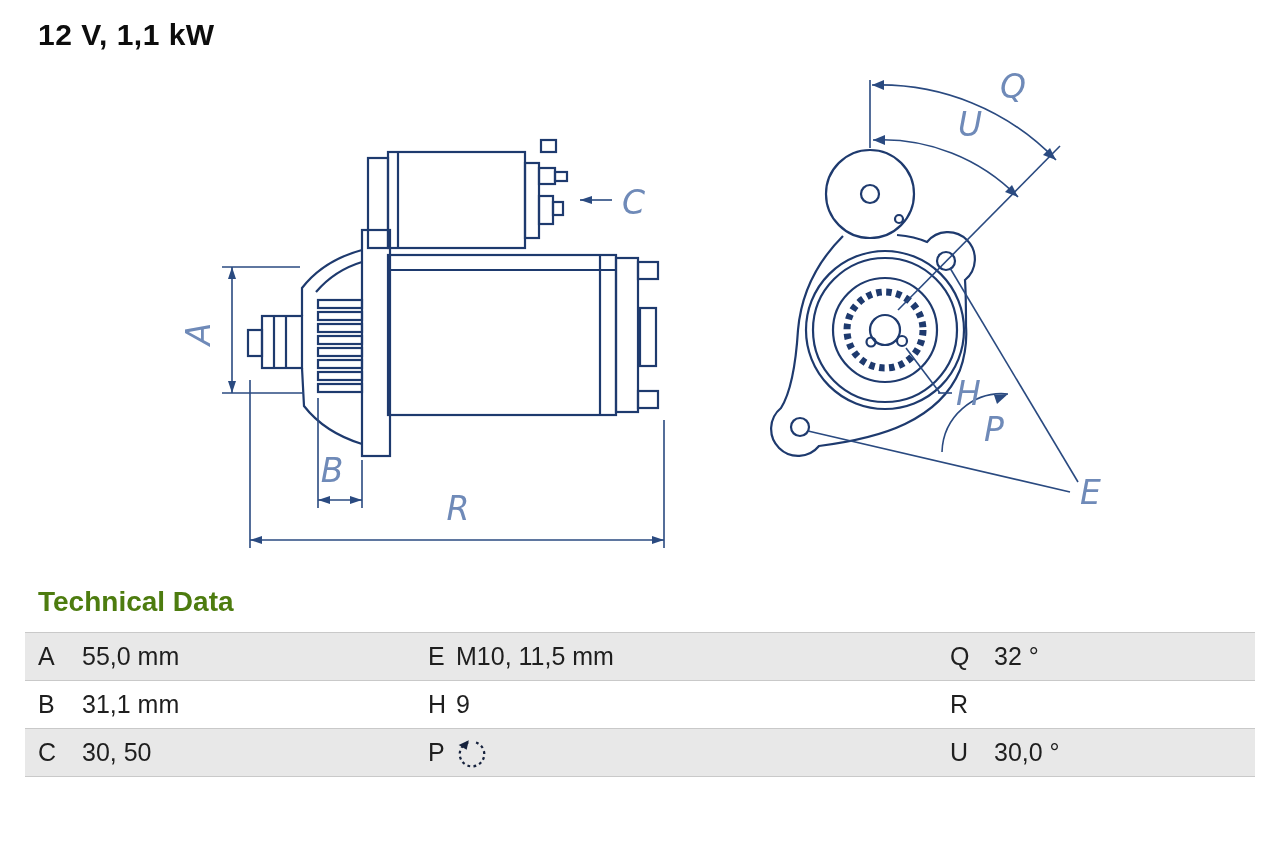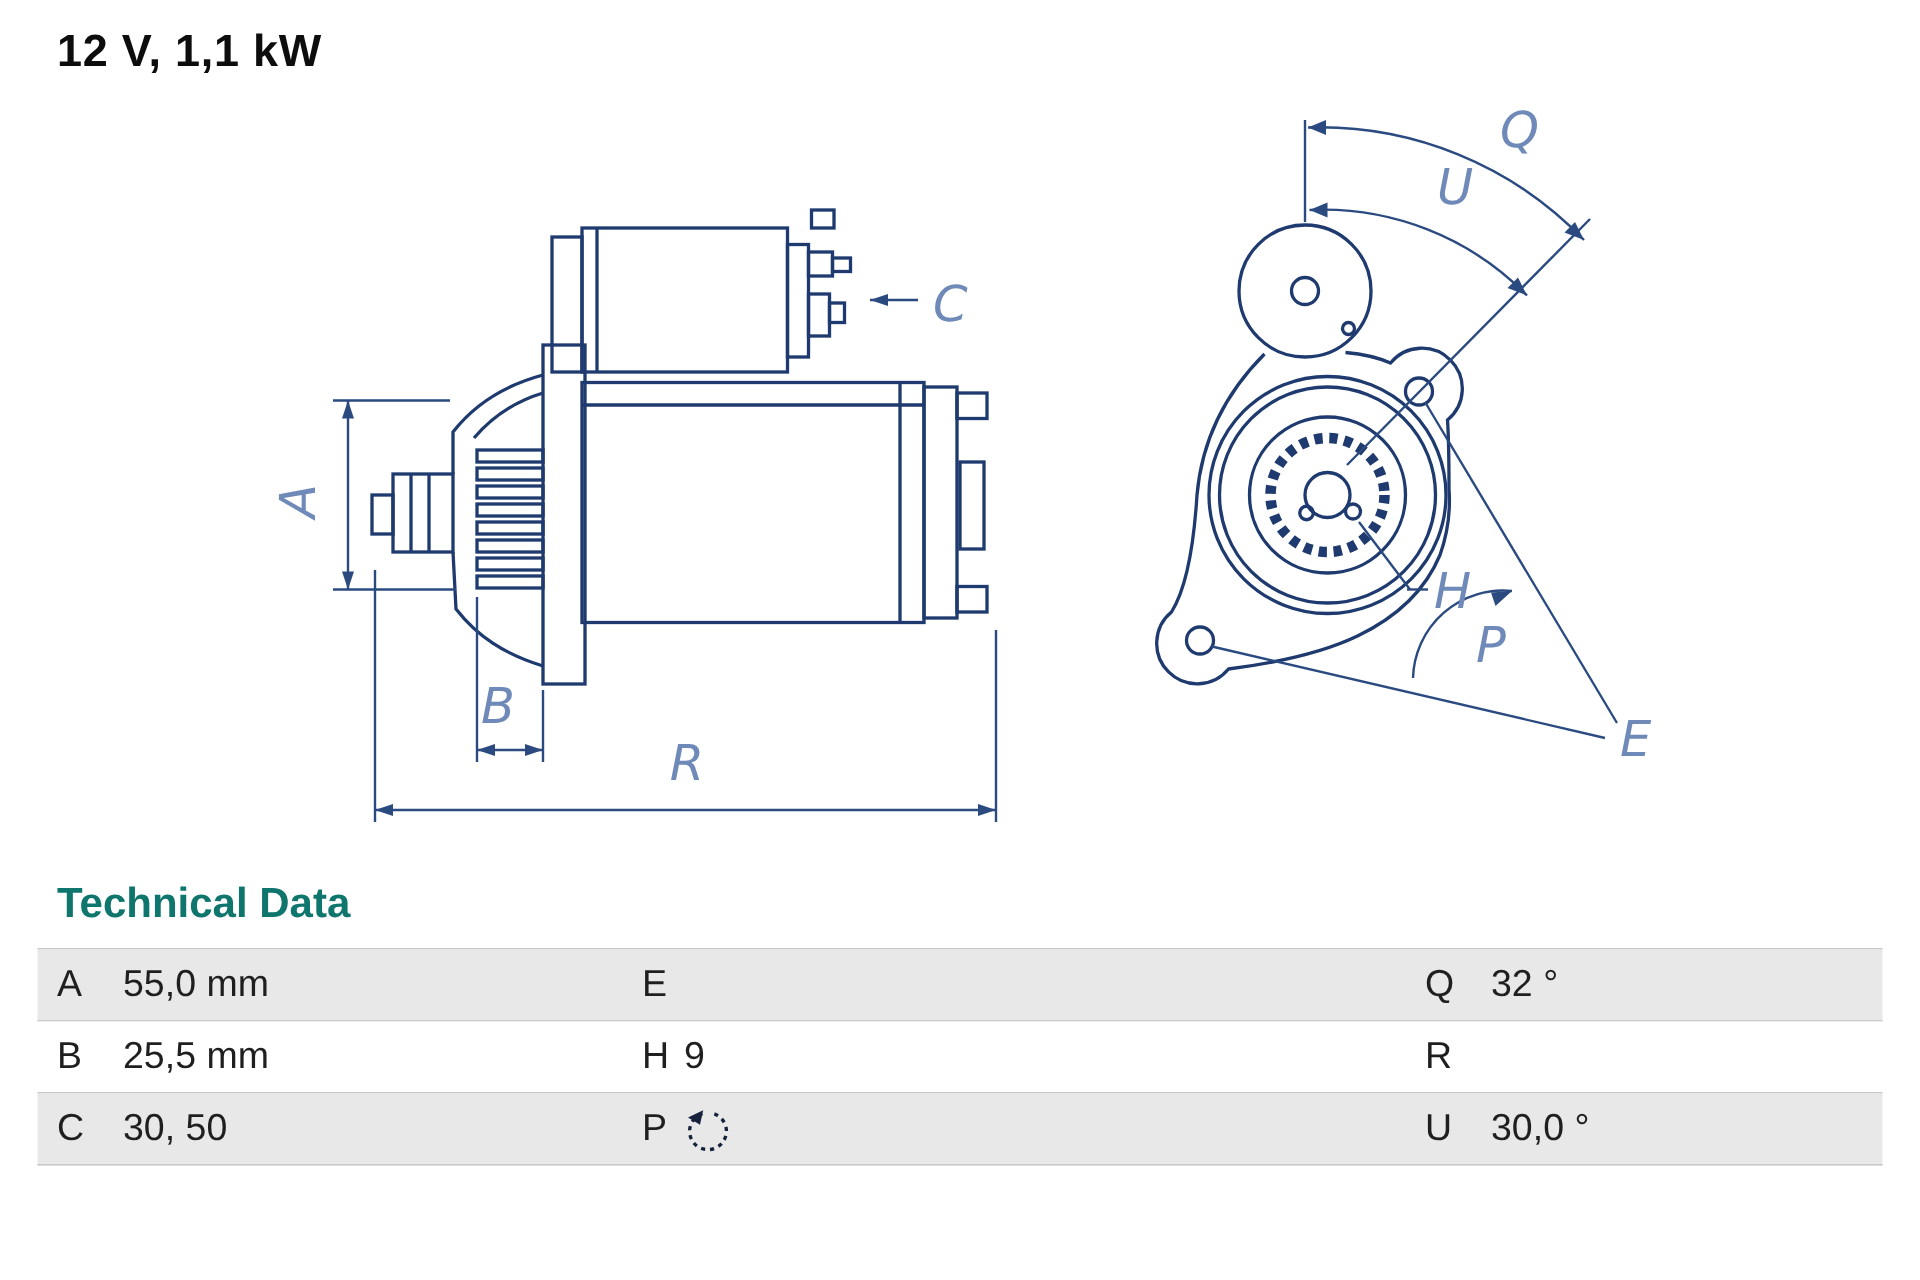--- a/index.html
+++ b/index.html
@@ -7,21 +7,21 @@
     position:relative; width:1280px; height:853px; background:#ffffff;
     font-family:"Liberation Sans", sans-serif; overflow:hidden;
   }
   .title {
     position:absolute; left:38px; top:18px;
     font-size:30px; font-weight:bold; color:#0d0d0d; letter-spacing:0.5px;
   }
   .drawing-svg { position:absolute; left:0; top:0; }
   .section-title {
     position:absolute; left:38px; top:586px;
-    font-size:28px; font-weight:bold; color:#0f766e;
+    font-size:28px; font-weight:bold; color:#4d7c0f;
   }
   .tech-table {
     position:absolute; left:25px; top:632px; width:1230px;
     border-top:1px solid #c9c9c9;
   }
   .trow {
     display:flex; height:47px; align-items:center;
     border-bottom:1px solid #c9c9c9;
     font-size:25px; color:#1f1f1f; background:#ffffff;
   }
@@ -193,31 +193,32 @@
 
   <div class="tech-table">
 
     <div class="trow shade">
       <div class="tgroup g1">
         <span class="tkey">A</span>
         <span class="tval">55,0 mm</span>
       </div>
       <div class="tgroup g2">
         <span class="tkey">E</span>
+        <span class="tval">M10, 11,5 mm</span>
       </div>
       <div class="tgroup g3">
         <span class="tkey">Q</span>
         <span class="tval">32 °</span>
       </div>
     </div>
 
     <div class="trow">
       <div class="tgroup g1">
         <span class="tkey">B</span>
-        <span class="tval">25,5 mm</span>
+        <span class="tval">31,1 mm</span>
       </div>
       <div class="tgroup g2">
         <span class="tkey">H</span>
         <span class="tval">9</span>
       </div>
       <div class="tgroup g3">
         <span class="tkey">R</span>
       </div>
     </div>
 

